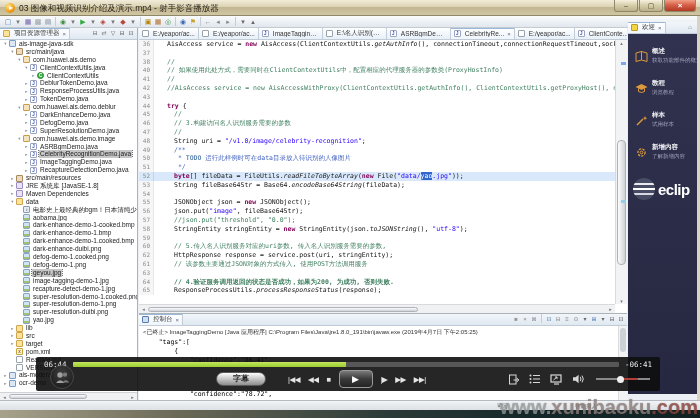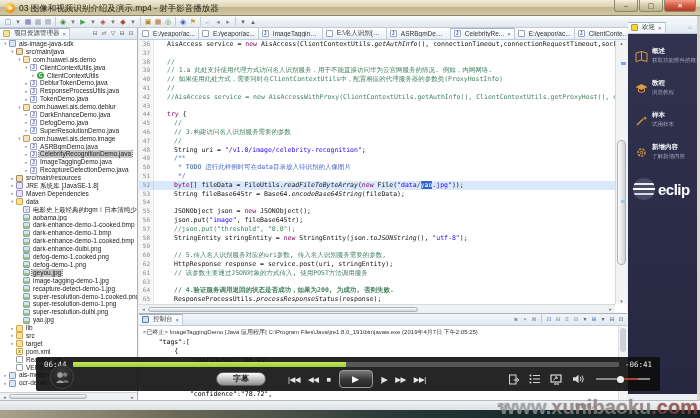--- a/index.html
+++ b/index.html
@@ -61,21 +61,21 @@
 
 .editor{position:absolute;left:139px;top:12px;width:488px;height:372px;background:#fff}
 .etabrow{position:absolute;top:0;left:0;right:0}
 .code{position:absolute;left:0;top:12px;width:476px;height:264px;overflow:hidden;background:#fff}
 .cl{display:flex;height:8.8px;line-height:8.8px;font-family:"DejaVu Sans Mono",monospace;font-size:6.5px;white-space:pre}
 .cl .gut{width:15px;text-align:right;padding-right:3px;color:#8a8a8a;font-size:6px;background:#f6f6f6;border-right:1px solid #e9e9e9;flex:none}
 .cl.cur{background:#d9e9fb}
 .cl.cur .gut{background:#d9e9fb;border-right-color:#c0d4ea}
 .ccontent{overflow:hidden;flex:1}
 .sx-d{color:#141414}
-.sx-k{color:#7f0055;font-weight:normal}
+.sx-k{color:#7f0055;font-weight:bold}
 .sx-s{color:#2a00ff}
 .sx-c{color:#3f7f5f}
 .sx-j{color:#3f5fbf}
 .sx-t{color:#648ab0;font-weight:bold}
 .sx-m{color:#141414;font-style:italic}
 .sx-x{background:#3366cc;color:#fff}
 .vscroll{position:absolute;right:0;top:12px;width:12px;height:264px;background:#f2f3f5;border-left:1px solid #d8dadd}
 .vthumb{position:absolute;left:1px;width:9px;top:100px;height:125px;background:linear-gradient(90deg,#fdfdfd,#cdd1d7);border:1px solid #aab2ba;border-radius:4px}
 .varr{position:absolute;left:0;width:11px;text-align:center;font-size:5px;color:#777}
 .vmark{position:absolute;width:5px;height:3px;right:1px}
@@ -455,21 +455,20 @@
         </div>
         <div class="vtab">
           <span class="ti ti-jfile">J</span>
           <span class="lbl">ClientConte...</span>
         </div>
       </div>
     <div class="code">
         <div class="cl"><span class="gut">36</span><span class="ccontent" style="padding-left: 13px;"><span class="sx-d">AisAccess service = </span><span class="sx-k">new</span><span class="sx-d"> AisAccess(ClientContextUtils.</span><span class="sx-m">getAuthInfo</span><span class="sx-d">(), connectionTimeout,connectionRequestTimeout,socketTimeout);</span></span></div>
         <div class="cl"><span class="gut">37</span><span class="ccontent" style="padding-left: 6px;"></span></div>
         <div class="cl"><span class="gut">38</span><span class="ccontent" style="padding-left: 13px;"><span class="sx-c">//</span></span></div>
-        <div class="cl"><span class="gut">39</span><span class="ccontent" style="padding-left: 13px;"><span class="sx-c">// 1.a 此处支持使用代理方式访问名人识别服务，用于不能直接访问华为云官网服务的情况. 例如，内网网络.</span></span></div>
         <div class="cl"><span class="gut">40</span><span class="ccontent" style="padding-left: 13px;"><span class="sx-c">// 如果使用此处方式，需要同时在ClientContextUtils中，配置相应的代理服务器的参数类(ProxyHostInfo)</span></span></div>
         <div class="cl"><span class="gut">41</span><span class="ccontent" style="padding-left: 13px;"><span class="sx-c">//</span></span></div>
         <div class="cl"><span class="gut">42</span><span class="ccontent" style="padding-left: 13px;"><span class="sx-c">//AisAccess service = new AisAccessWithProxy(ClientContextUtils.getAuthInfo(), ClientContextUtils.getProxyHost(), connectionTimeout,connectionR</span></span></div>
         <div class="cl"><span class="gut">43</span><span class="ccontent" style="padding-left: 6px;"></span></div>
         <div class="cl"><span class="gut">44</span><span class="ccontent" style="padding-left: 13px;"><span class="sx-k">try</span><span class="sx-d"> {</span></span></div>
         <div class="cl"><span class="gut">45</span><span class="ccontent" style="padding-left: 20px;"><span class="sx-c">//</span></span></div>
         <div class="cl"><span class="gut">46</span><span class="ccontent" style="padding-left: 20px;"><span class="sx-c">// 3.构建访问名人识别服务需要的参数</span></span></div>
         <div class="cl"><span class="gut">47</span><span class="ccontent" style="padding-left: 20px;"><span class="sx-c">//</span></span></div>
         <div class="cl"><span class="gut">48</span><span class="ccontent" style="padding-left: 20px;"><span class="sx-d">String uri = </span><span class="sx-s">"/v1.0/image/celebrity-recognition"</span><span class="sx-d">;</span></span></div>
         <div class="cl"><span class="gut">49</span><span class="ccontent" style="padding-left: 20px;"><span class="sx-j">/**</span></span></div>

